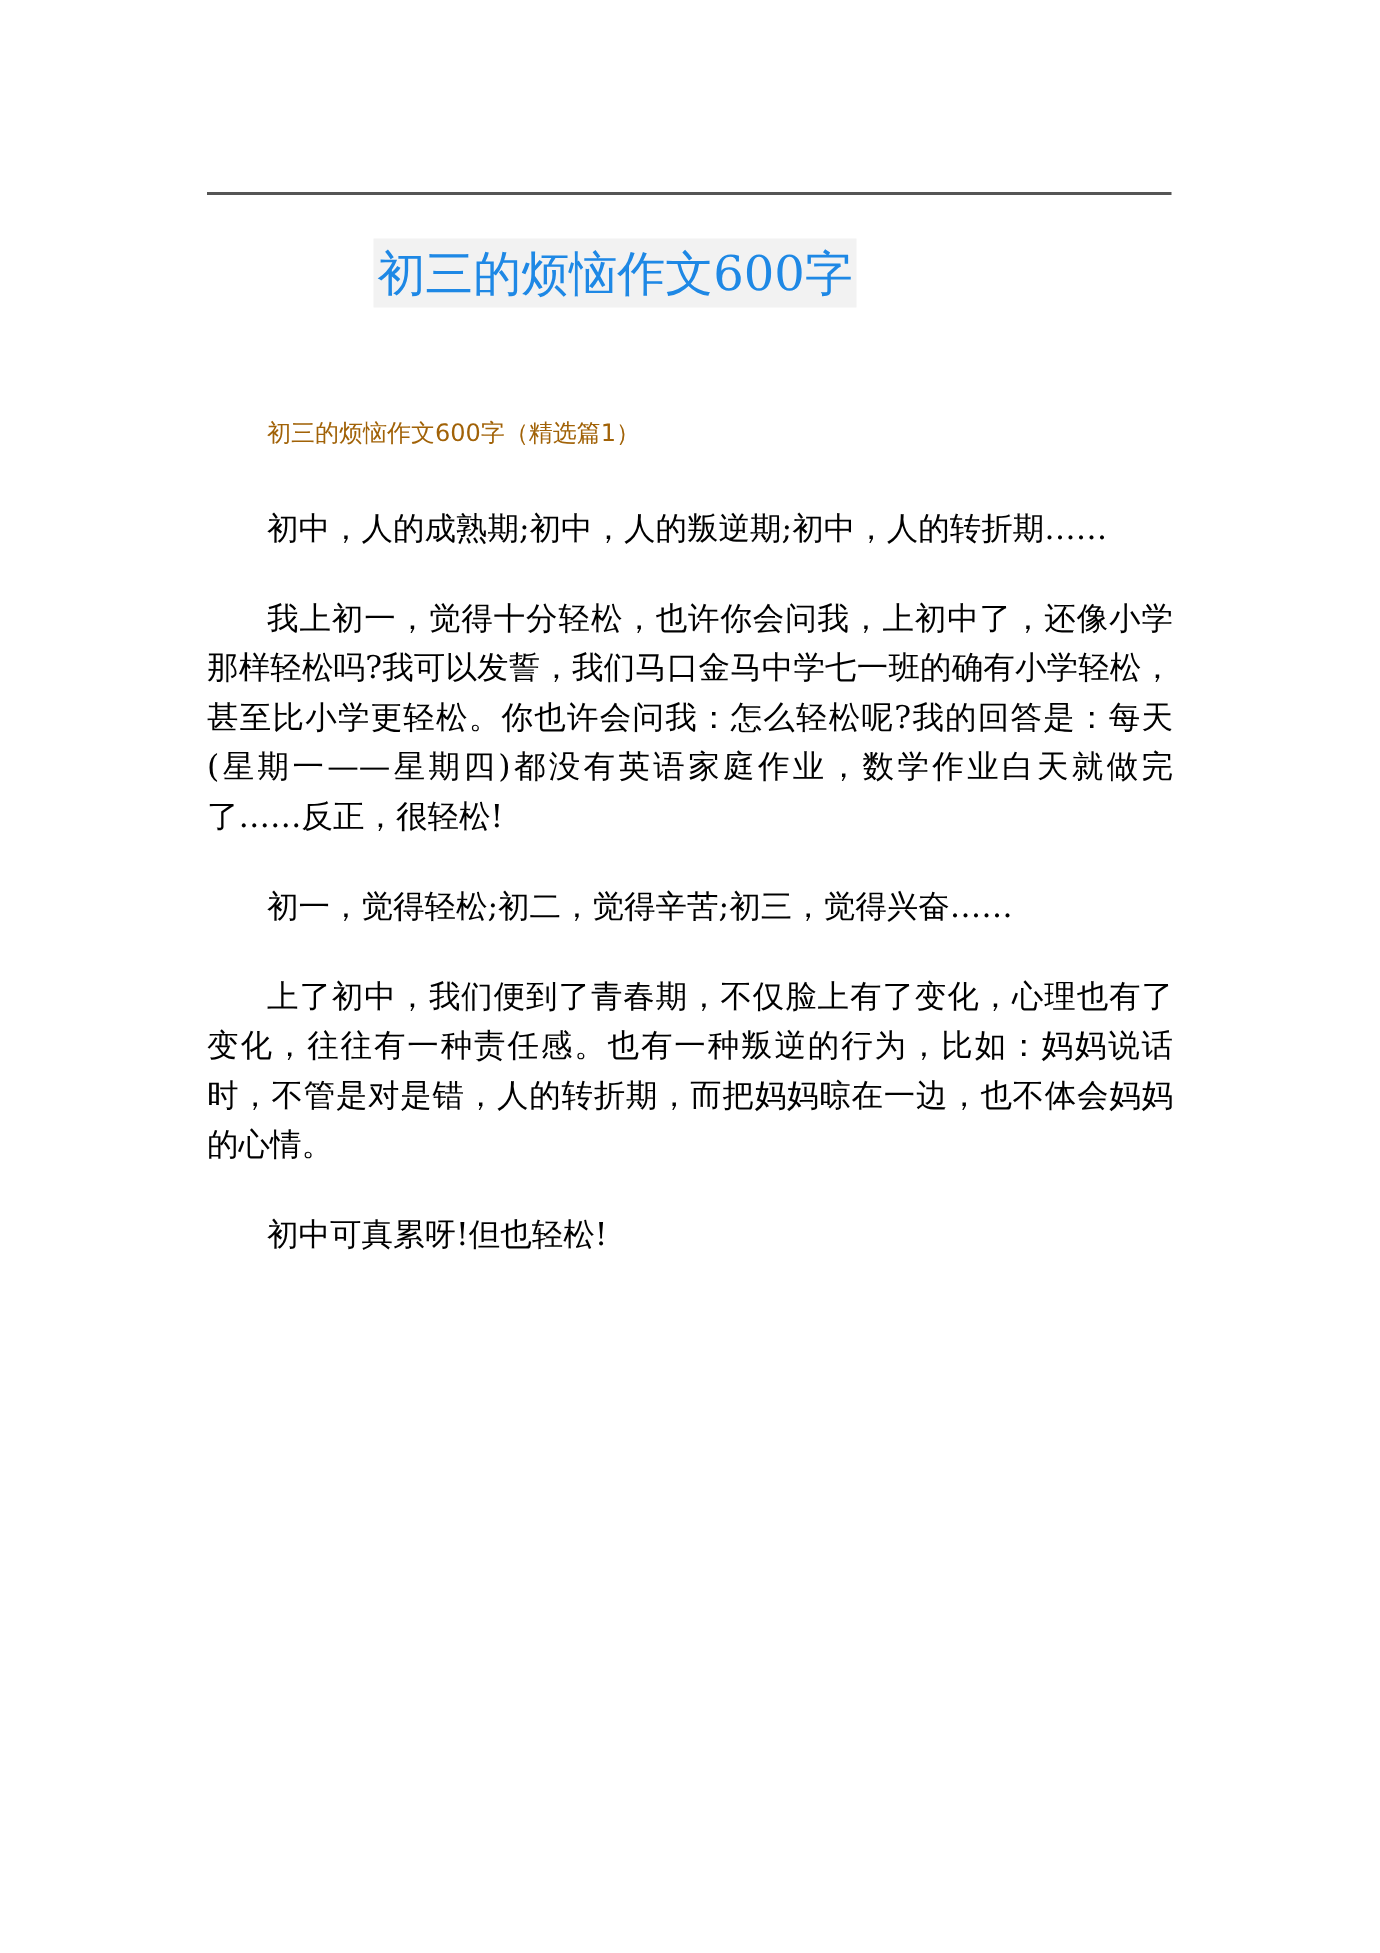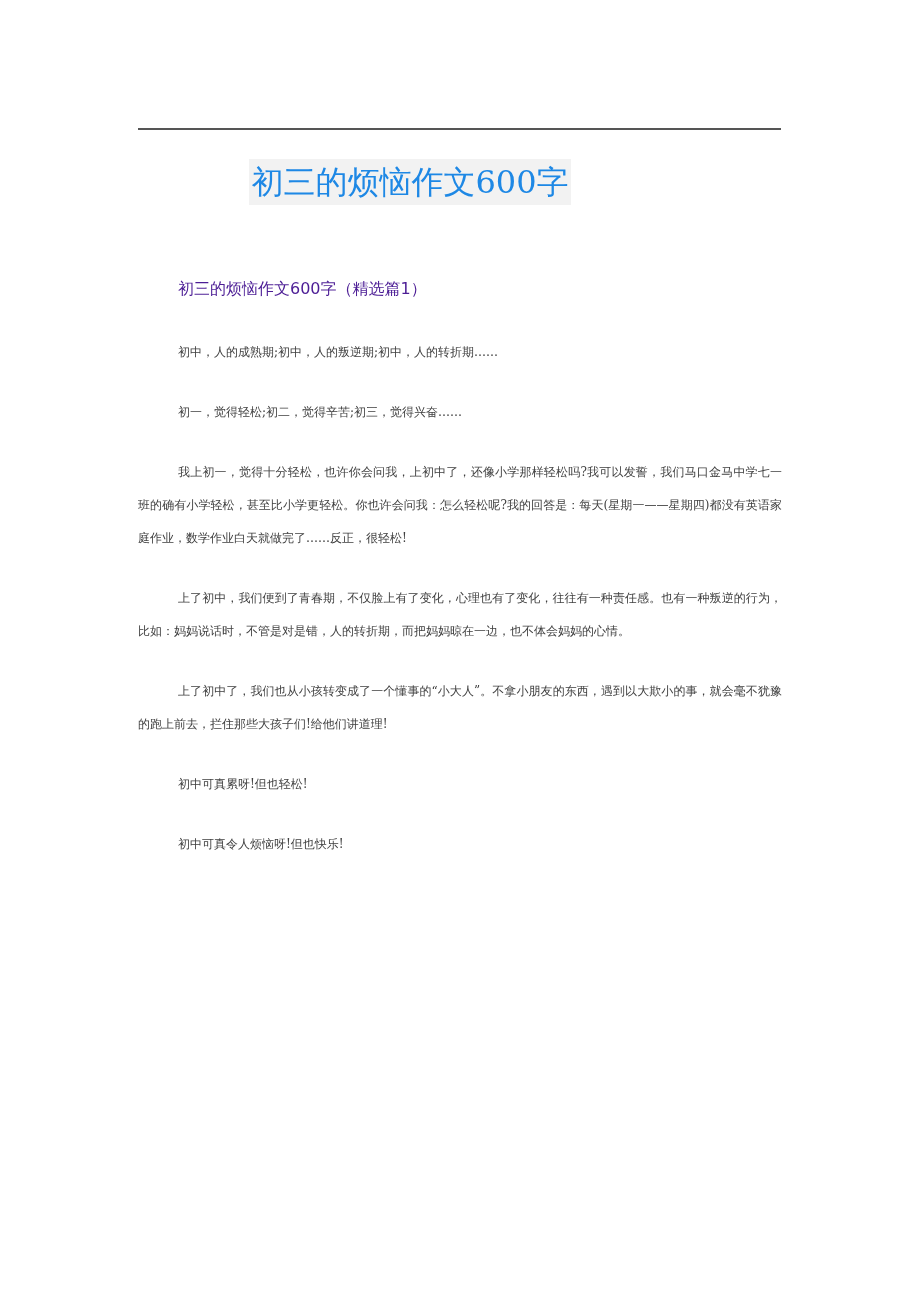--- a/index.html
+++ b/index.html
@@ -40,50 +40,48 @@
     padding: 0 2px;
     letter-spacing: 0px;
   }
   .content {
     position: absolute;
     left: 138px;
     top: 276px;
     width: 644px;
   }
   .subtitle {
-    color: #4c1d95;
+    color: #a16207;
     font-family: "DejaVu Sans", "Liberation Sans", sans-serif;
     font-size: 16px;
     line-height: 26px;
     margin: 0 0 34px 40px;
   }
   .para {
-    font-size: 12px;
+    font-size: 21px;
     line-height: 33px;
     margin: 0 0 27px 0;
     text-indent: 40px;
     text-align: justify;
-    color: #404040;
+    color: #000000;
     font-family: "DejaVu Serif", "Liberation Serif", serif;
   }
   .para.short {
     margin-bottom: 27px;
   }
 </style>
 </head>
 <body>
 
 <div class="header-rule"></div>
 
 <div class="title-wrap">
   <span class="title">初三的烦恼作文600字</span>
 </div>
 
 <div class="content">
   <div class="subtitle">初三的烦恼作文600字（精选篇1）</div>
   <p class="para short">初中，人的成熟期;初中，人的叛逆期;初中，人的转折期……</p>
+  <p class="para">我上初一，觉得十分轻松，也许你会问我，上初中了，还像小学那样轻松吗?我可以发誓，我们马口金马中学七一班的确有小学轻松，甚至比小学更轻松。你也许会问我：怎么轻松呢?我的回答是：每天(星期一——星期四)都没有英语家庭作业，数学作业白天就做完了……反正，很轻松!</p>
   <p class="para short">初一，觉得轻松;初二，觉得辛苦;初三，觉得兴奋……</p>
-  <p class="para">我上初一，觉得十分轻松，也许你会问我，上初中了，还像小学那样轻松吗?我可以发誓，我们马口金马中学七一班的确有小学轻松，甚至比小学更轻松。你也许会问我：怎么轻松呢?我的回答是：每天(星期一——星期四)都没有英语家庭作业，数学作业白天就做完了……反正，很轻松!</p>
   <p class="para">上了初中，我们便到了青春期，不仅脸上有了变化，心理也有了变化，往往有一种责任感。也有一种叛逆的行为，比如：妈妈说话时，不管是对是错，人的转折期，而把妈妈晾在一边，也不体会妈妈的心情。</p>
-  <p class="para">上了初中了，我们也从小孩转变成了一个懂事的“小大人”。不拿小朋友的东西，遇到以大欺小的事，就会毫不犹豫的跑上前去，拦住那些大孩子们!给他们讲道理!</p>
   <p class="para short">初中可真累呀!但也轻松!</p>
-  <p class="para short">初中可真令人烦恼呀!但也快乐!</p>
 </div>
 
 </body></html>

